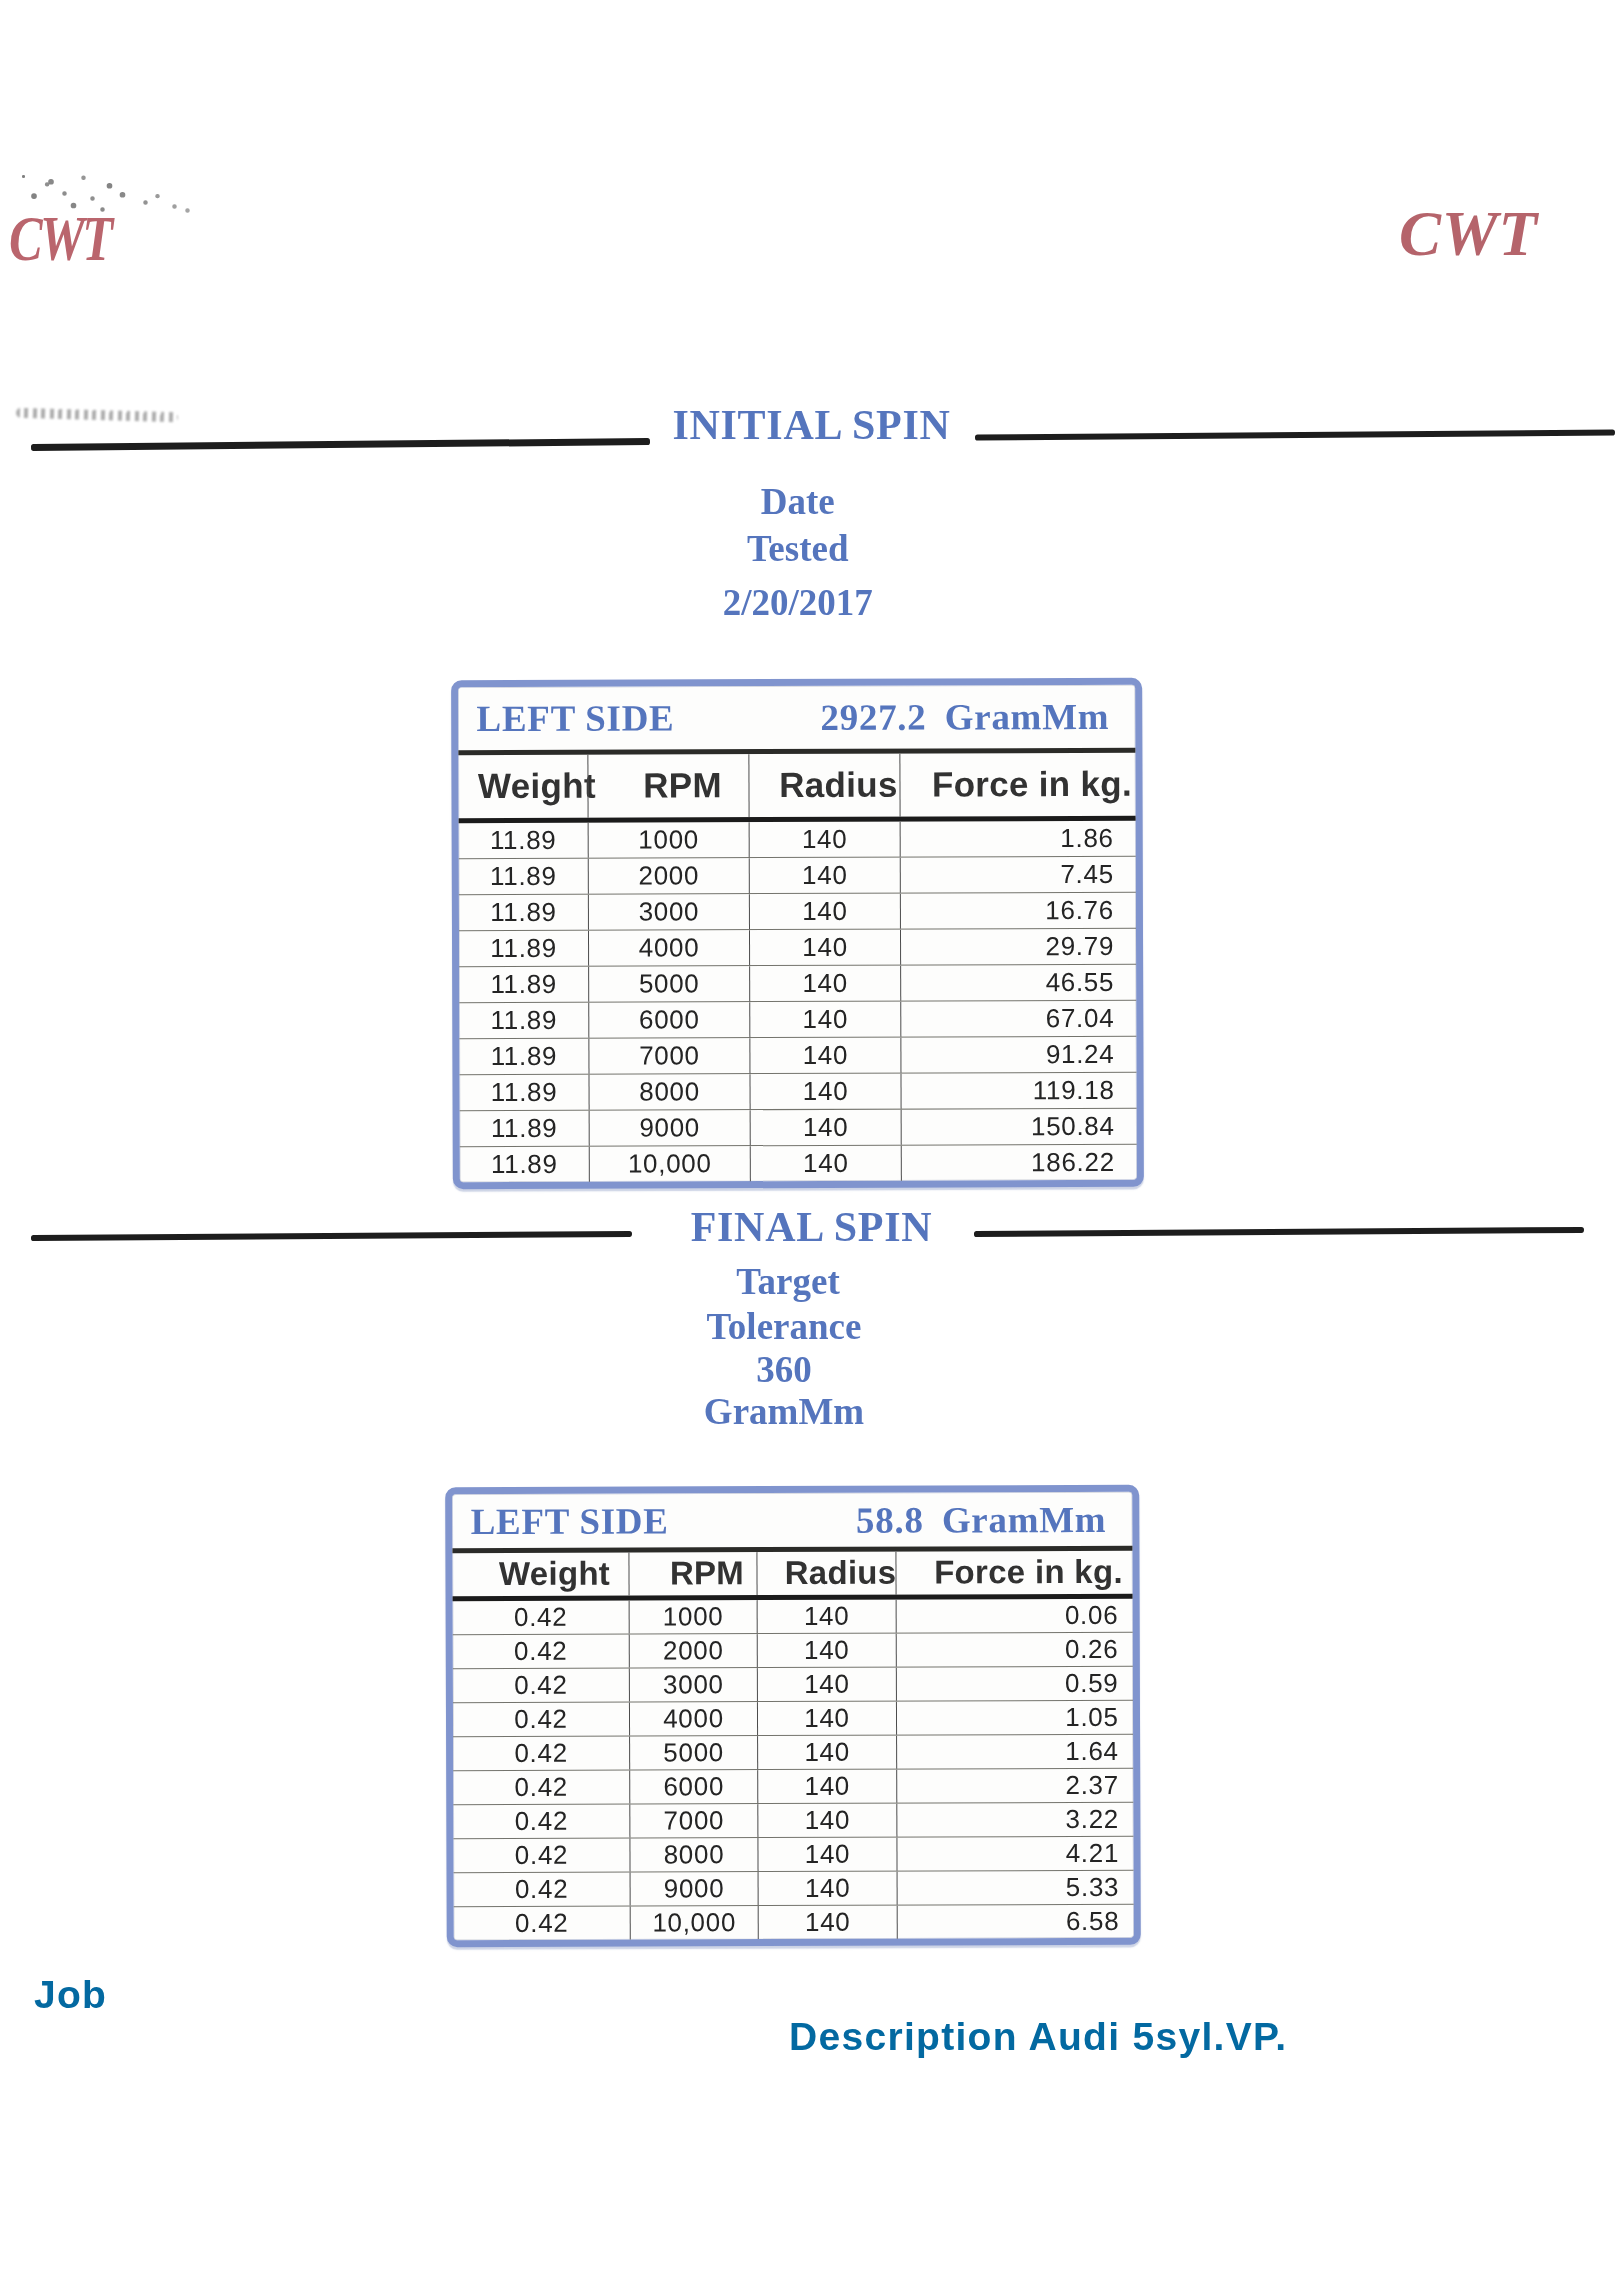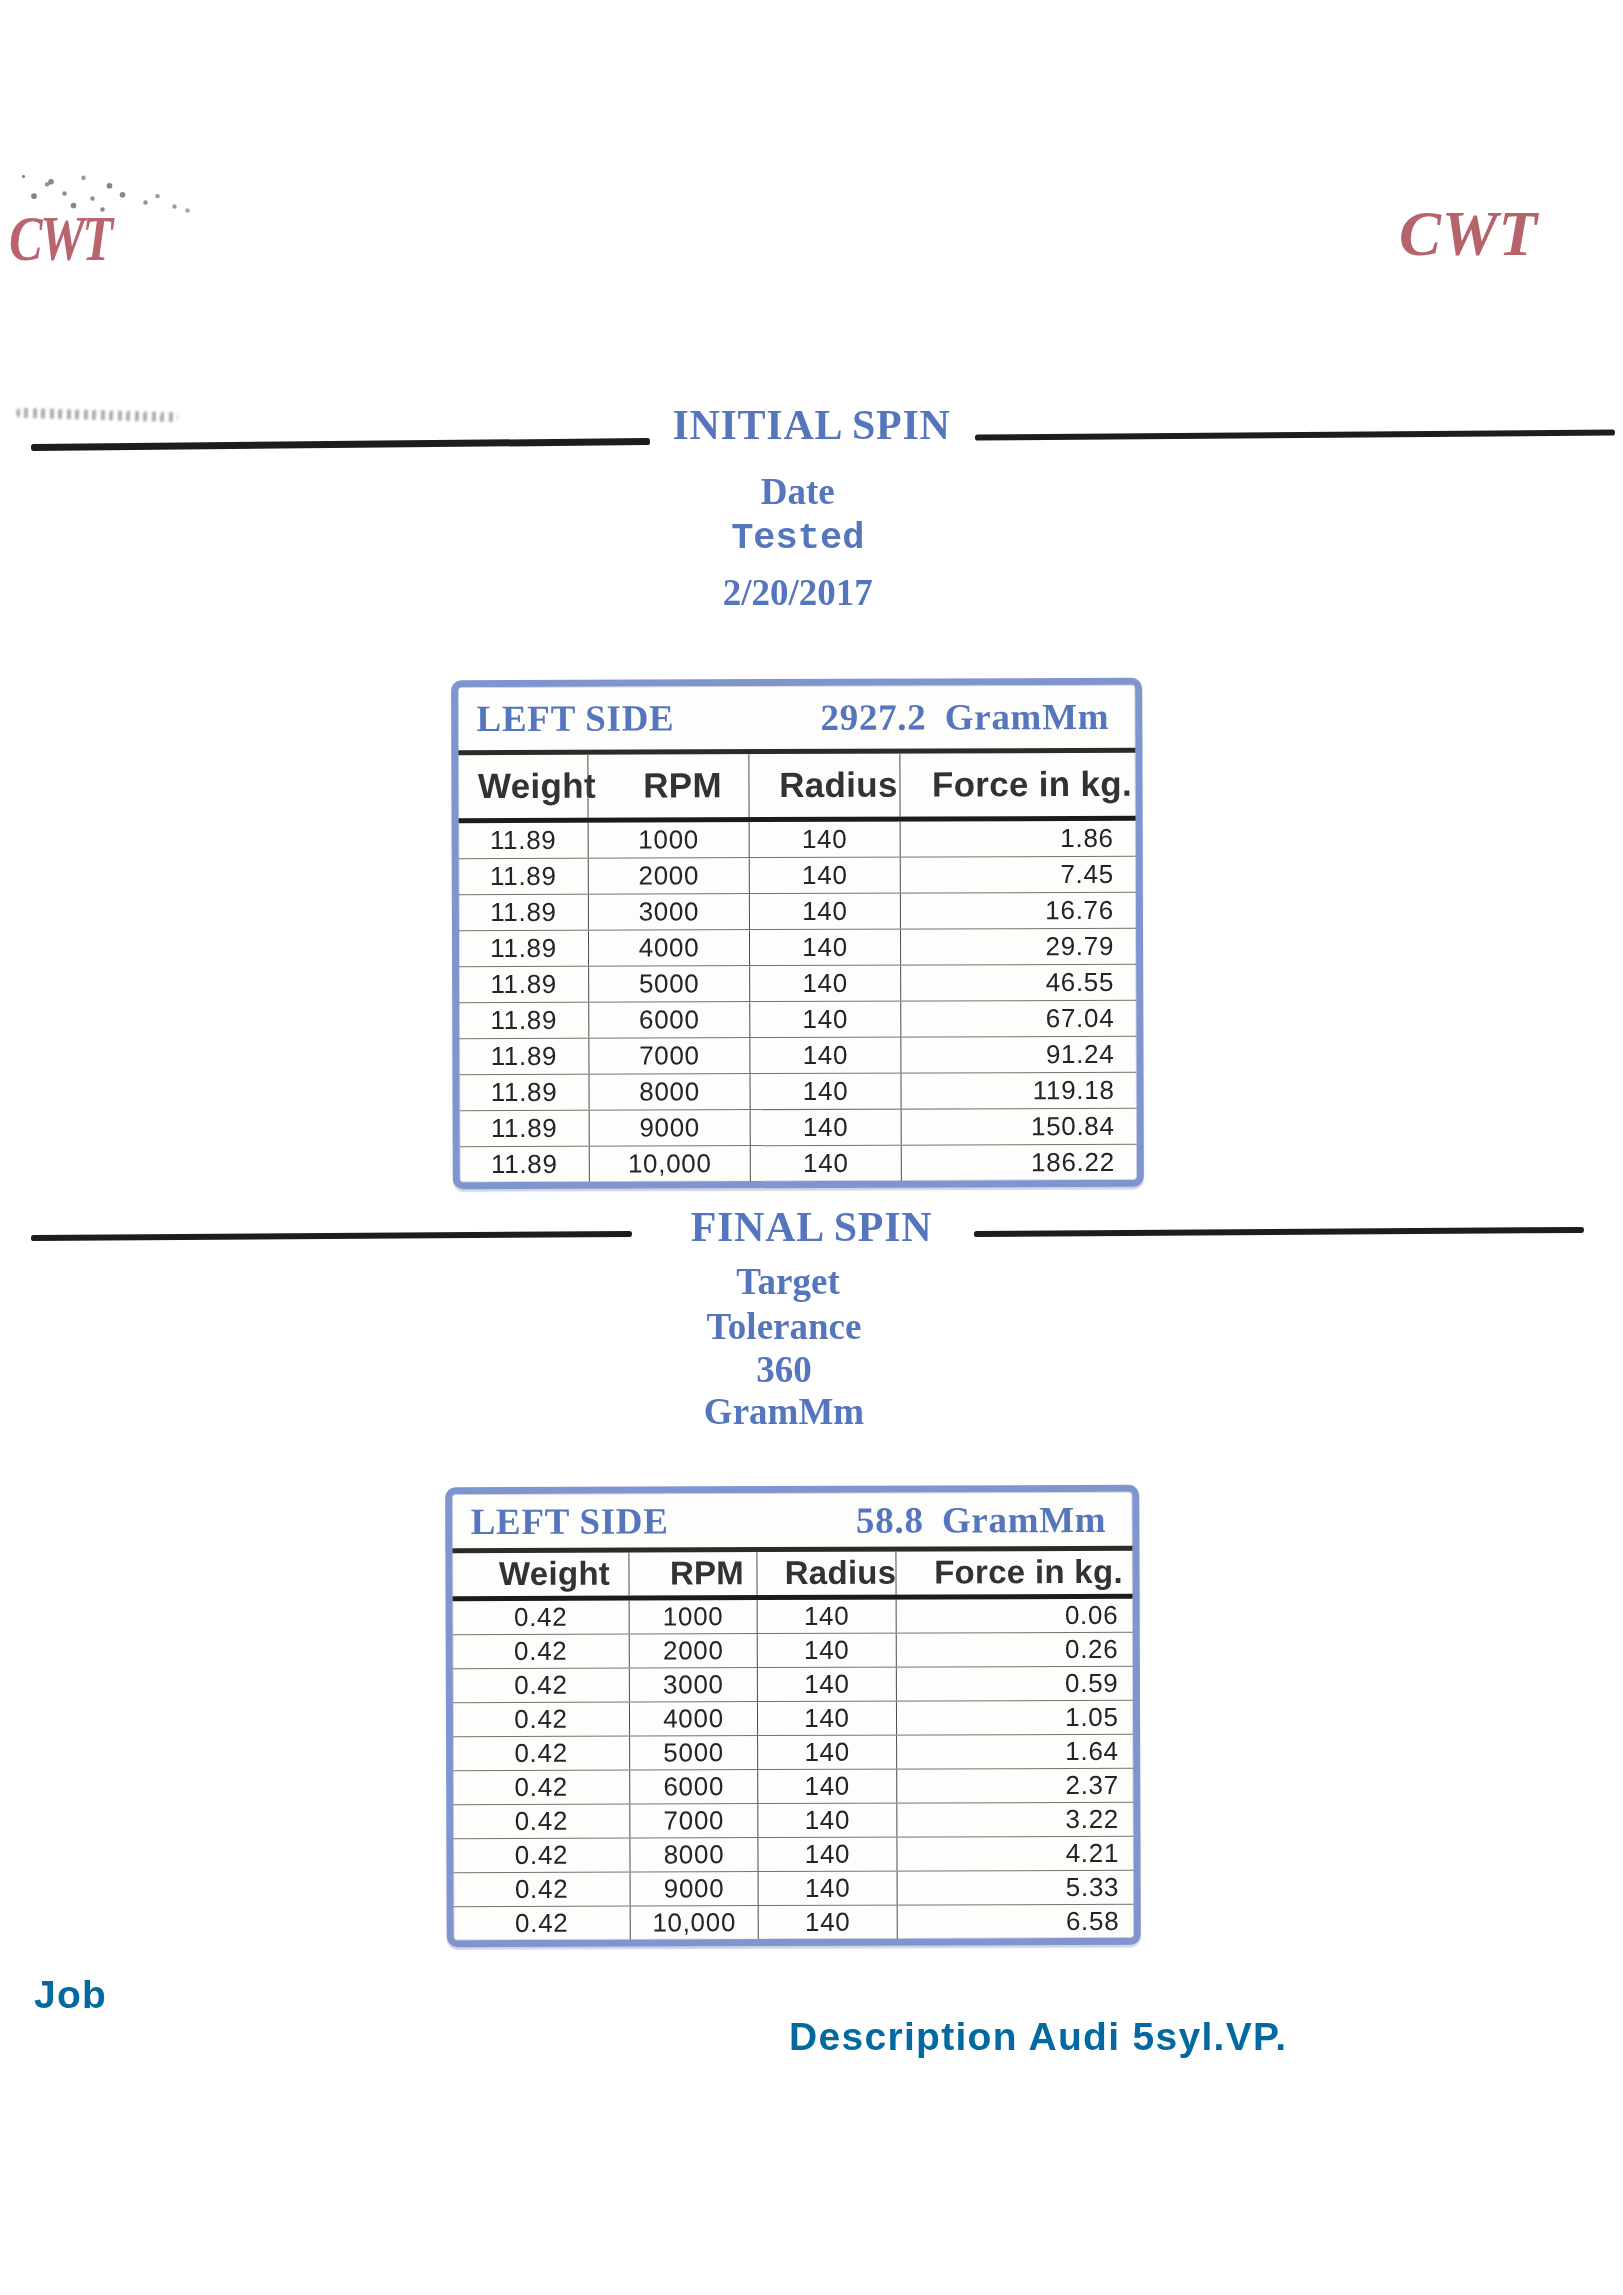--- a/index.html
+++ b/index.html
@@ -42,24 +42,24 @@
   .head{left:0;right:0;text-align:center;font-size:42px;letter-spacing:0.7px;line-height:1;}
   .head-initial{top:404px;}
   .head-final{top:1206px;}
   .rule{position:absolute;background:#1d1d1d;height:5.9px;border-radius:2.6px;}
   .r1l{left:31px;top:441px;width:619px;transform:rotate(-0.55deg);height:6.5px;}
   .r1r{left:975px;top:432px;width:640px;transform:rotate(-0.45deg);}
   .r2l{left:31px;top:1233px;width:601px;transform:rotate(-0.4deg);}
   .r2r{left:974px;top:1229px;width:610px;transform:rotate(-0.4deg);}
 
   .sub{text-align:center;font-size:37px;line-height:1;}
-  .sub-i{left:0;right:27.5px;}
+  .sub-i{left:0;right:27.5px;margin-top:10px;}
   .sub-f{left:0;right:55px;}
   .y-date{top:473px;}
-  .y-tested{top:520px;font-family:Liberation Mono, monospace;}
+  .y-tested{top:520px;}
   .y-dateval{top:574px;}
   .y-target{top:1263px;margin-left:8px;}
   .y-tolerance{top:1308px;}
   .y-tolval{top:1351px;}
   .y-tolunit{top:1393px;}
 
   
   .btable{
     position:absolute;box-sizing:border-box;
     border:7.2px solid #8094ce;border-radius:10.5px;

